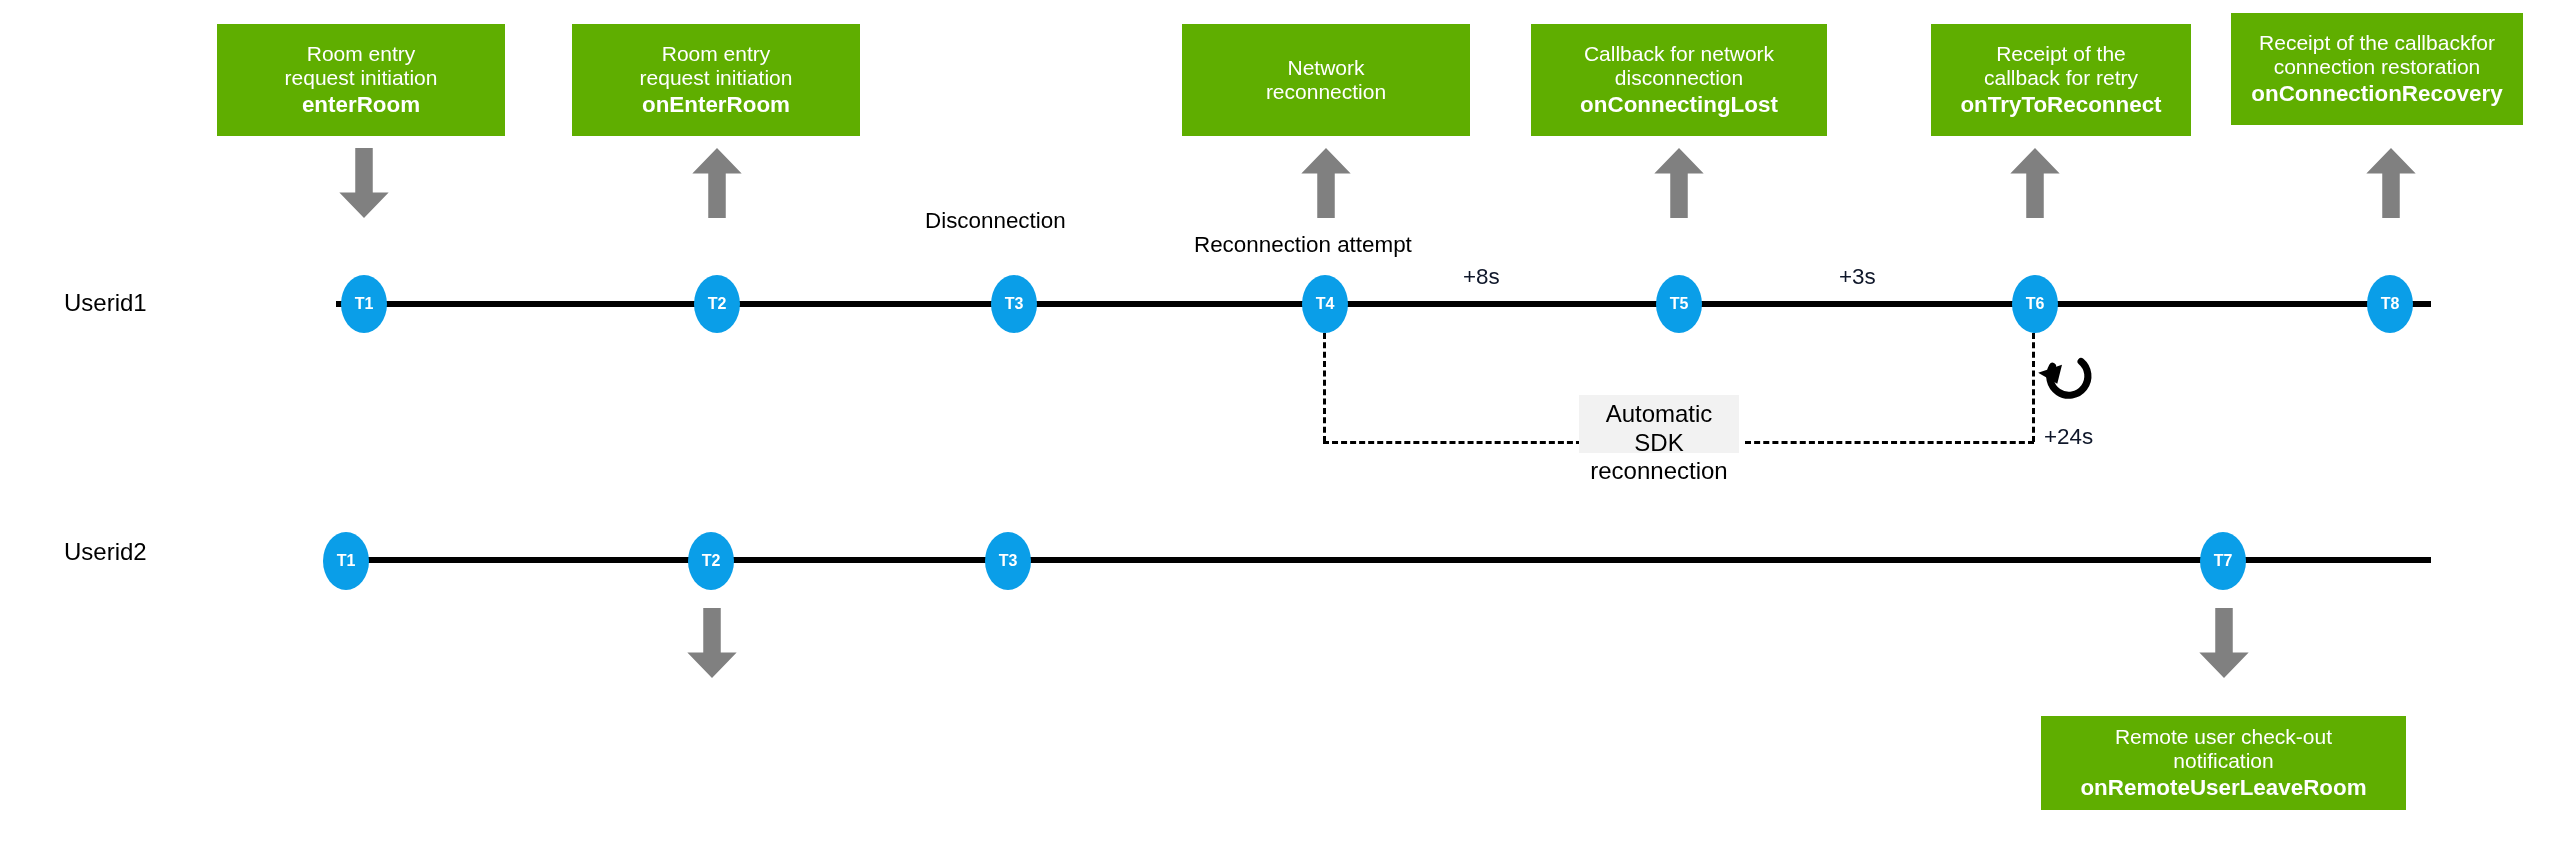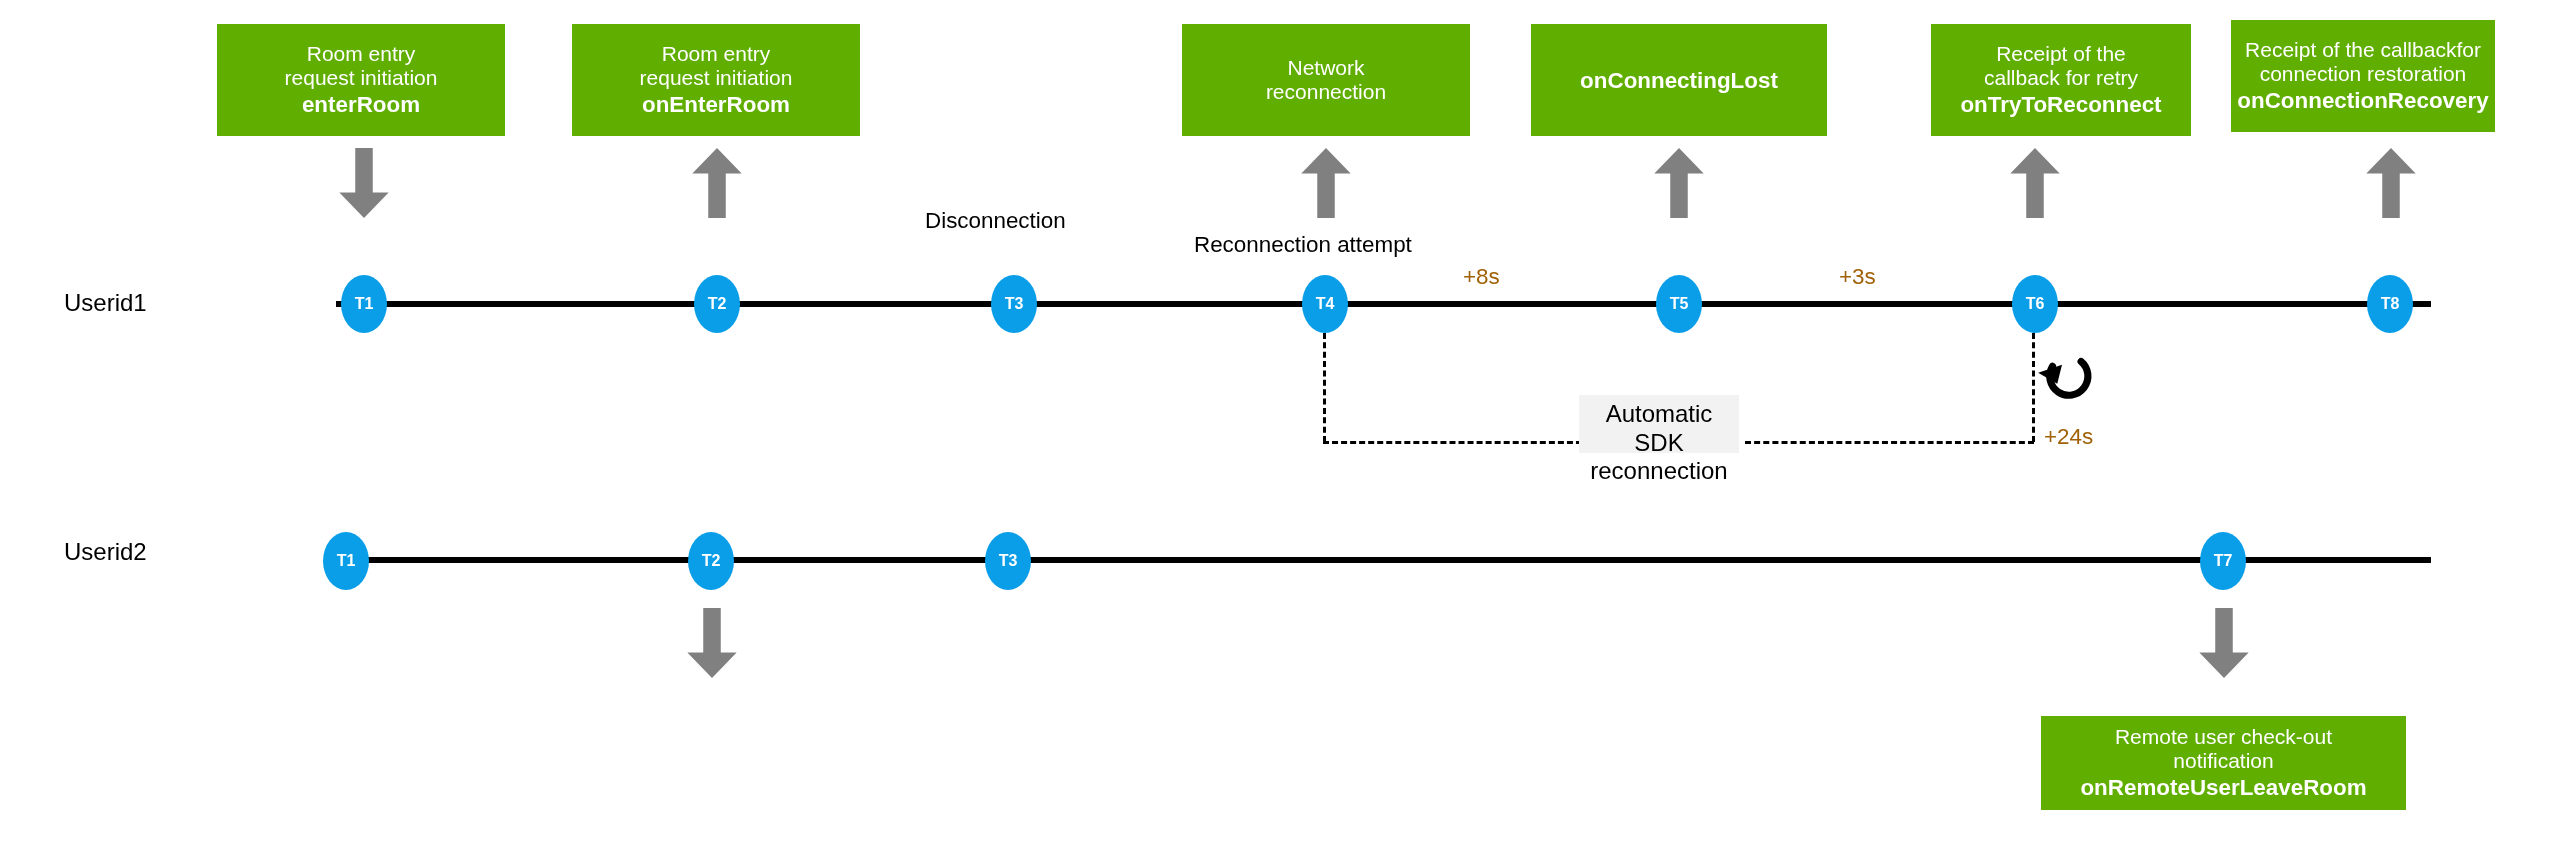--- a/index.html
+++ b/index.html
@@ -73,21 +73,21 @@
   
   .annot {
     position: absolute;
     font-size: 22.4px;
     color: #000000;
     white-space: nowrap;
   }
   .delta {
     position: absolute;
     font-size: 22.4px;
-    color: #a16207;
+    color: #0f172a;
     white-space: nowrap;
   }
   
   .dash-v {
     position: absolute;
     width: 0;
     border-left: 3.2px dashed #000000;
   }
   .dash-h {
     position: absolute;
@@ -133,30 +133,32 @@
     <div class="evt-api">onEnterRoom</div>
   </div>
 
   <div class="evt-box" style="left:1182px; top:24px; width:288px; height:112px;">
     <div class="evt-title">Network
 reconnection</div>
 
   </div>
 
   <div class="evt-box" style="left:1531px; top:24px; width:296px; height:112px;">
+    <div class="evt-title">Callback for network
+disconnection</div>
     <div class="evt-api">onConnectingLost</div>
   </div>
 
   <div class="evt-box" style="left:1887px; top:24px; width:260px; height:112px;margin-left:44px;">
     <div class="evt-title">Receipt of the
 callback for retry</div>
     <div class="evt-api">onTryToReconnect</div>
   </div>
 
-  <div class="evt-box" style="left:2231px; top:20px; width:264px; height:112px;">
+  <div class="evt-box" style="left:2231px; top:13px; width:292px; height:112px;">
     <div class="evt-title">Receipt of the callbackfor
 connection restoration</div>
     <div class="evt-api">onConnectionRecovery</div>
   </div>
 
   <div class="arrow" style="left:339px; top:148px;">
     <svg width="50" height="70" viewBox="0 0 62 88">
       <polygon points="20,0 42,0 42,56 62,56 31,88 0,56 20,56" fill="#808080"></polygon>
     </svg>
   </div>

